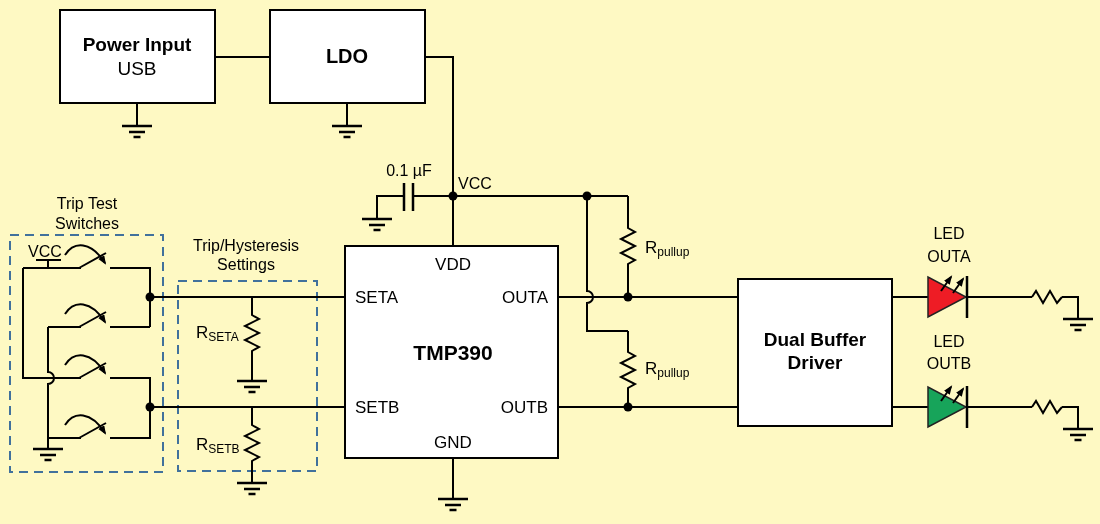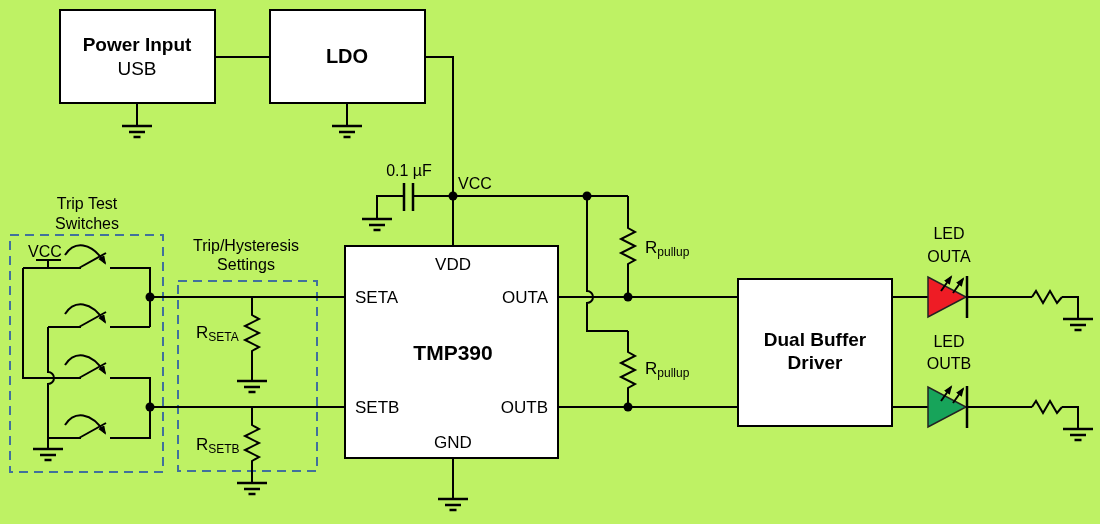--- a/index.html
+++ b/index.html
@@ -1,16 +1,16 @@
 <!DOCTYPE html>
 <html><head>
 <meta charset="utf-8">
 <style>
   html,body{margin:0;padding:0;background:#ffffff;}
-  .stage{width:1100px;height:524px;position:relative;background:#bef264;overflow:hidden;}
+  .stage{width:1100px;height:524px;position:relative;background:#fef9c3;overflow:hidden;}
   svg text{font-family:"Liberation Sans","DejaVu Sans",sans-serif;fill:#000;}
   .wire{stroke:#000;stroke-width:2;fill:none;}
   .thick{stroke:#000;stroke-width:2.5;fill:none;}
   .box{fill:#fff;stroke:#000;stroke-width:2;}
   .dashedbox{fill:none;stroke-width:2;stroke-dasharray:9 6;}
   .b19{font-size:19px;font-weight:bold;}
   .r19{font-size:19px;}
   .b20{font-size:20px;font-weight:bold;}
   .b21{font-size:21px;font-weight:bold;}
   .p17{font-size:17px;}

